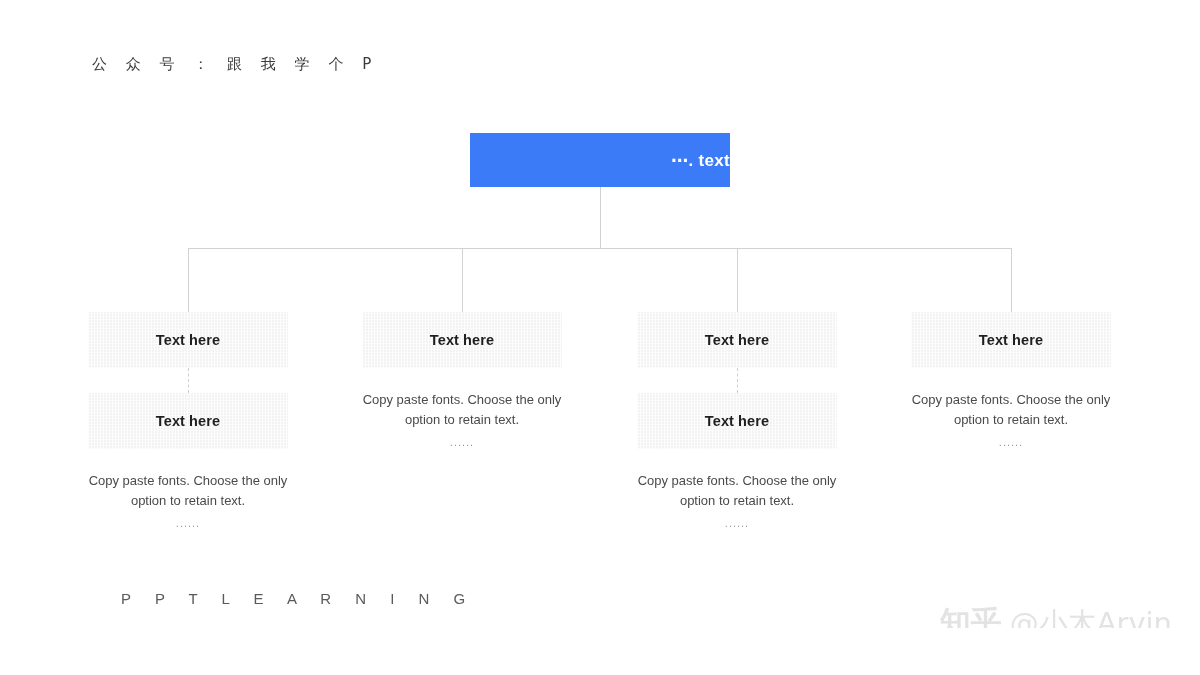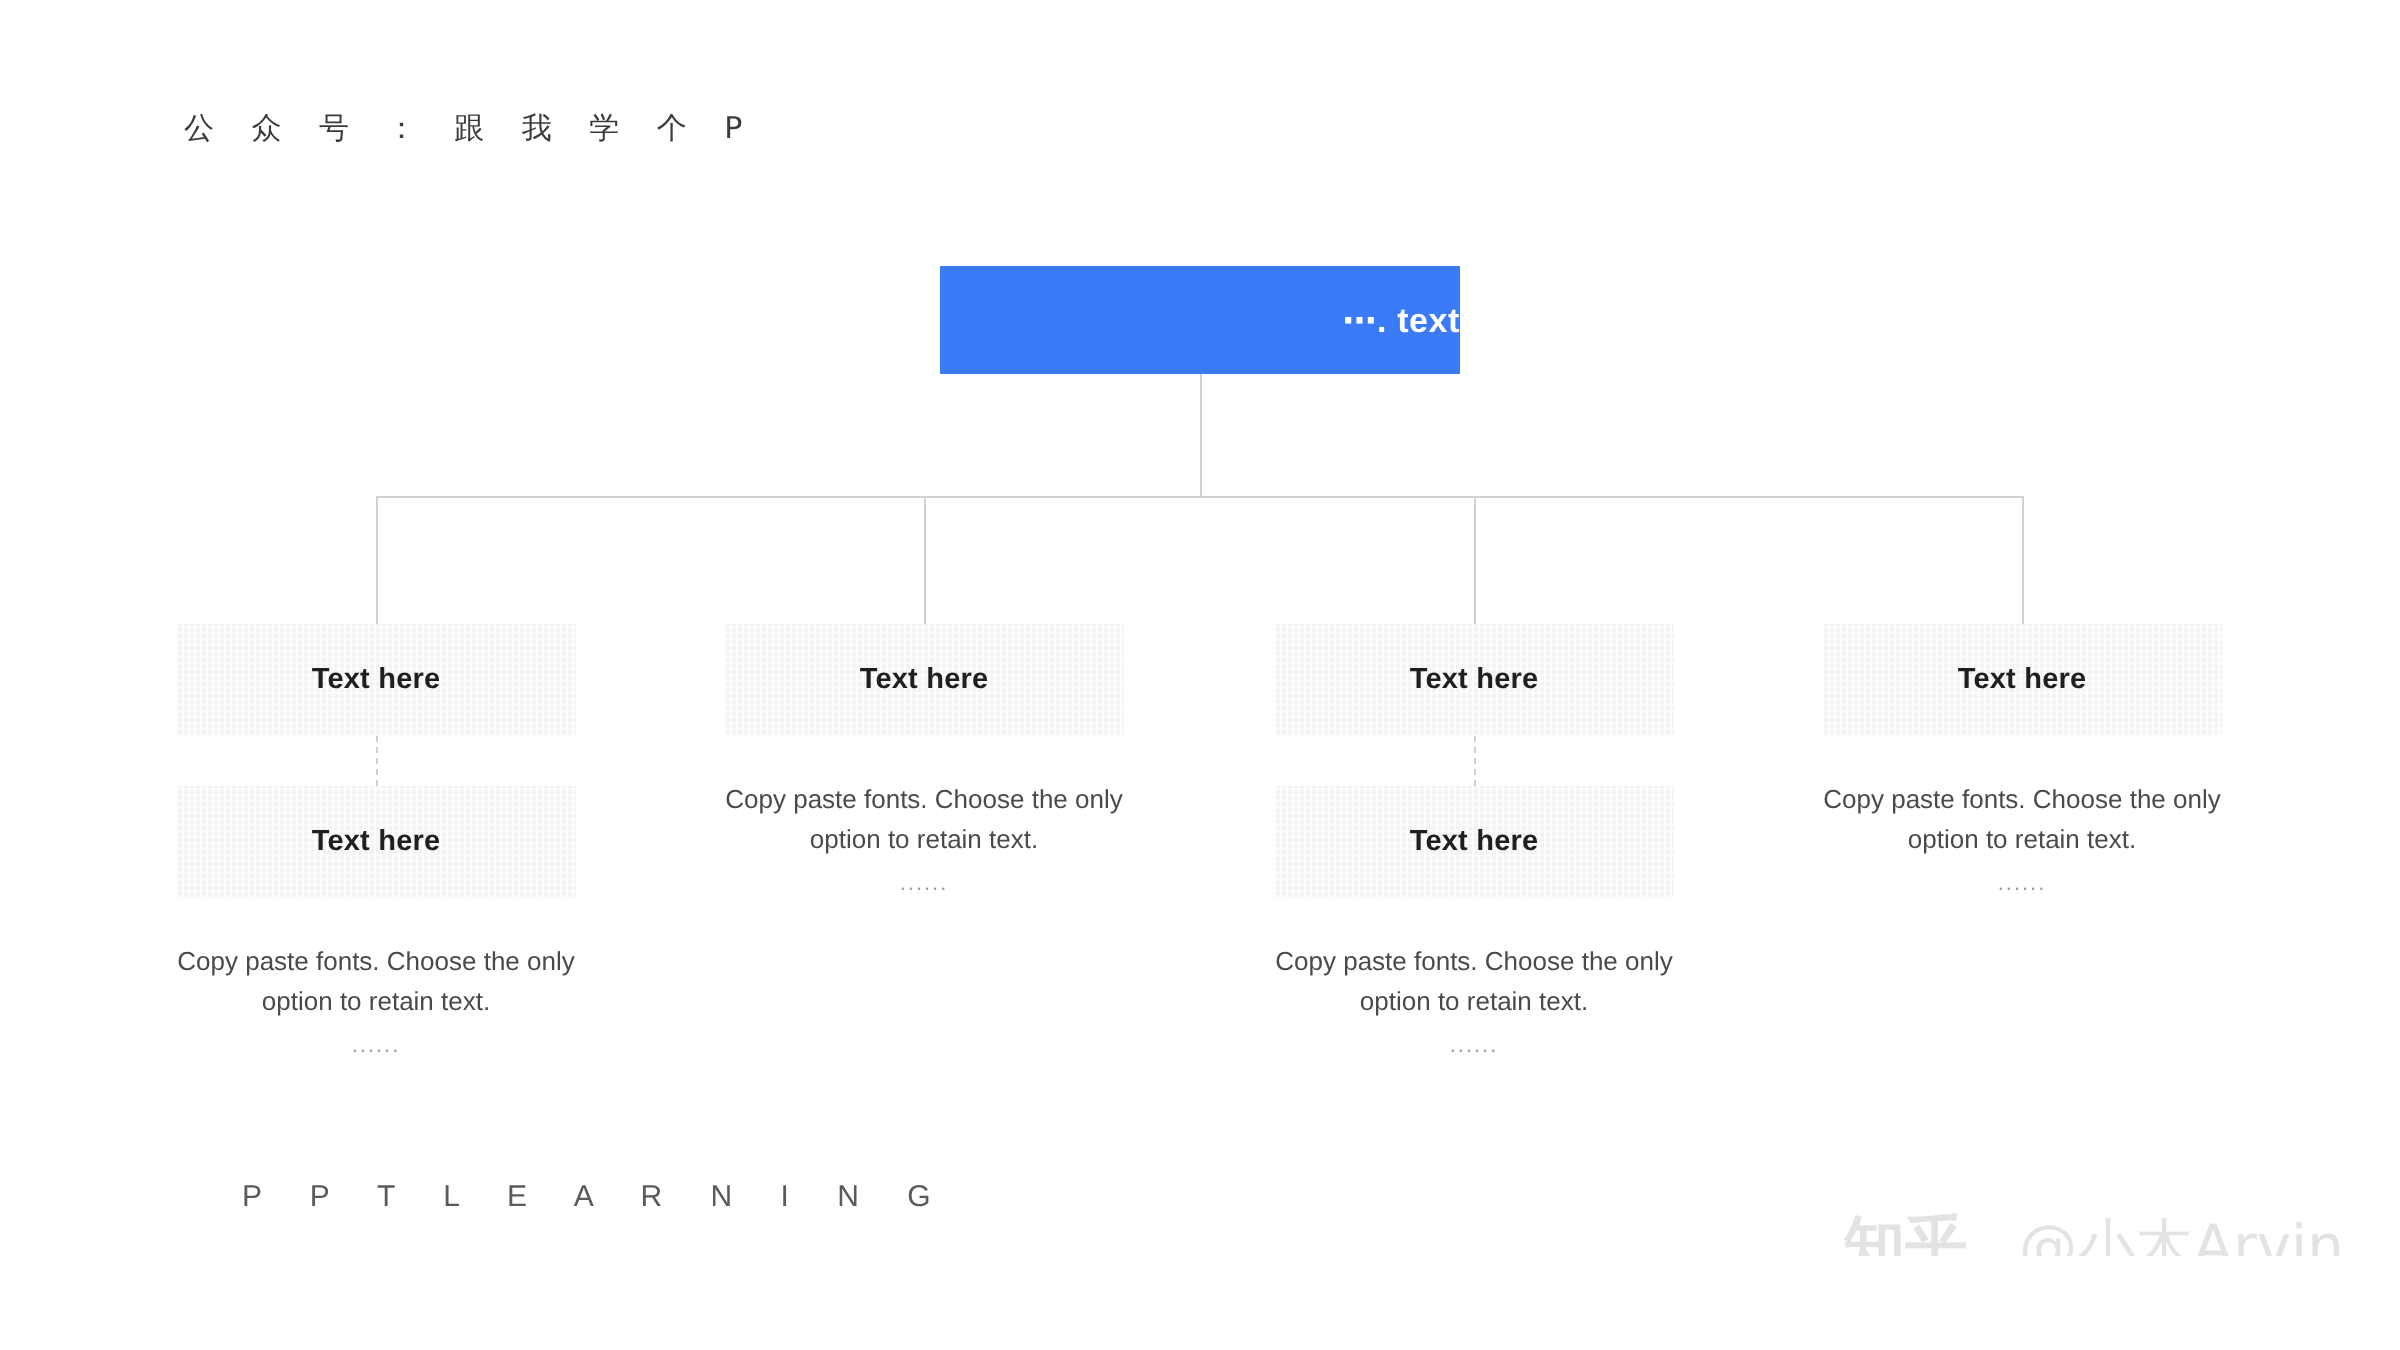--- a/index.html
+++ b/index.html
@@ -147,21 +147,21 @@
     white-space: nowrap;
     margin-left: 29px;
   }
 
   .watermark {
     position: absolute;
     right: 28px;
     top: 602px;
     display: flex;
     align-items: baseline;
-    gap: 26px;
+    gap: 8px;
     color: #e3e3e3;
     white-space: nowrap;
     user-select: none;
   }
   .watermark-logo {
     font-size: 31px;
     font-weight: bold;
     font-family: "DejaVu Sans", "Liberation Sans", sans-serif;
   }
   .watermark-handle {

